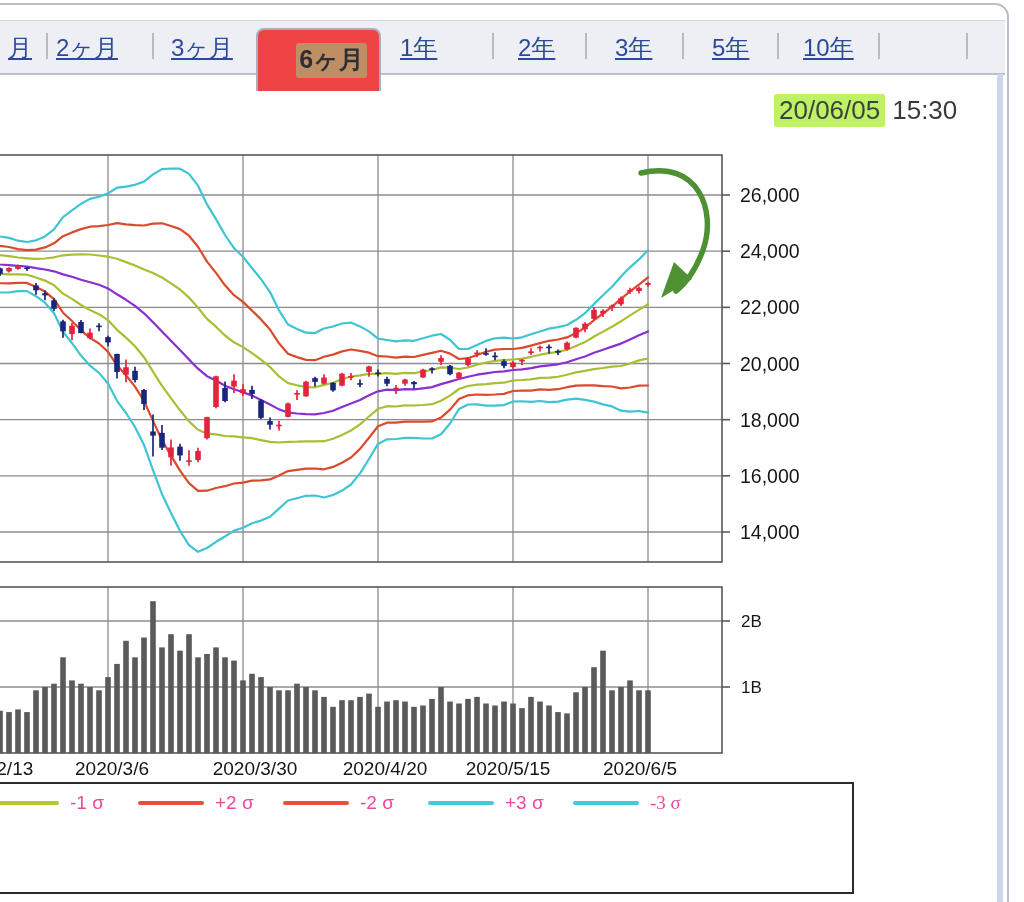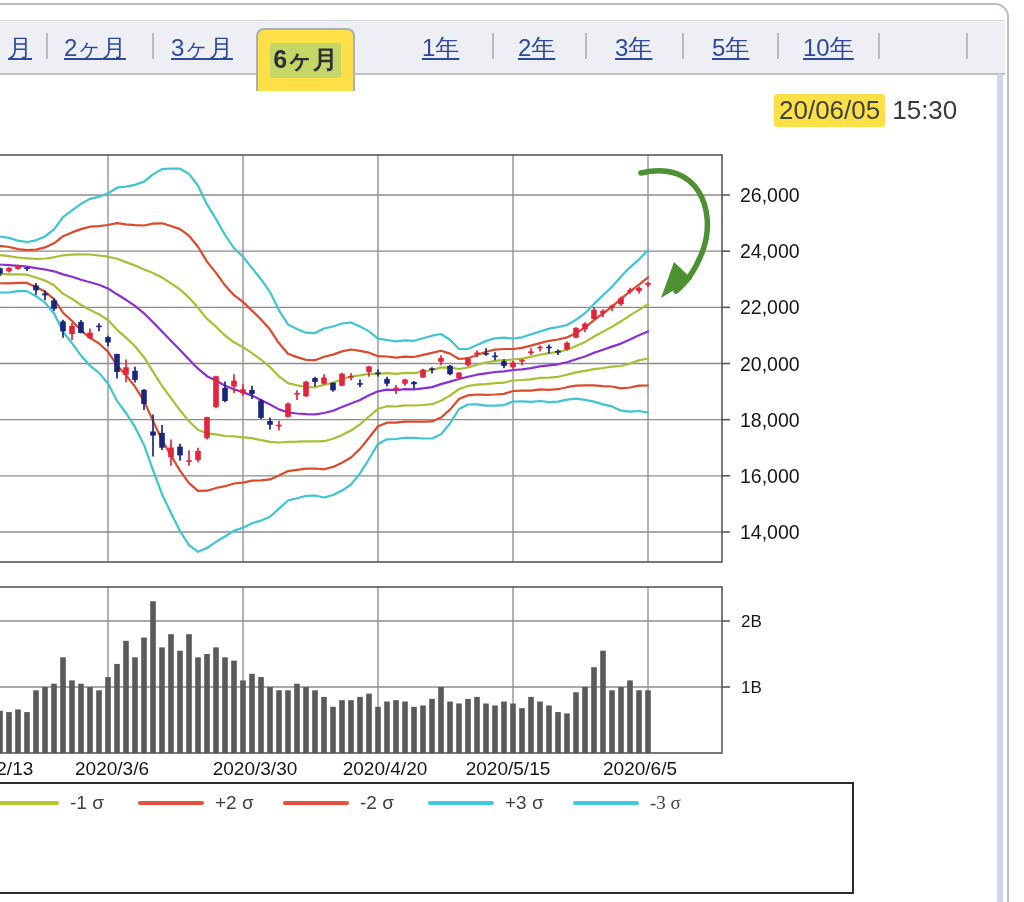--- a/index.html
+++ b/index.html
@@ -5,48 +5,48 @@
   html,body{margin:0;padding:0;background:#fff;}
   .page{position:relative;width:1024px;height:902px;background:#fff;overflow:hidden;
         font-family:"Liberation Sans","DejaVu Sans",sans-serif;}
   .panel-border{position:absolute;left:-30px;top:3px;width:1035px;height:950px;
         border:2px solid #b9bfc9;border-radius:0 14px 0 0;}
   .tabbar{position:absolute;left:0;top:20px;width:1005px;height:52px;background:#edeff4;
         border-top:1px solid #d3d6dc;border-bottom:2px solid #bcc0c9;}
   .tab-link{position:absolute;top:11px;font-size:24px;color:#2b4a9b;
         text-decoration:underline;cursor:pointer;white-space:nowrap;}
   .tab-sep{position:absolute;top:12px;width:2px;height:26px;background:#b6bac4;}
-  .seltab{position:absolute;top:7px;height:61px;background:#fde047;border:2px solid #aab0ba;
-        border-bottom:none;border-radius:8px 8px 0 0;text-align:center;z-index:5;cursor:pointer;}
+  .seltab{position:absolute;top:7px;height:61px;background:#ef4444;border:2px solid #aab0ba;
+        border-bottom:none;border-radius:8px 8px 0 0;text-align:center;z-index:5;cursor:pointer;padding-left:26px;}
   .seltab .txt{display:inline-block;margin-top:13px;font-size:25px;font-weight:bold;color:#2e2e36;
         background:rgba(150,206,128,.55);padding:0 3px 2px;border-radius:3px;}
   .right-edge{position:absolute;left:997px;top:74px;width:6px;height:828px;background:#ccd6ec;}
   .timestamp{position:absolute;left:774px;top:95px;font-size:26px;color:#3a3a3a;white-space:nowrap;}
-  .ts-date{background:#fde047;padding:1px 5px 2px;border-radius:3px;color:#3d423d;}
+  .ts-date{background:#bef264;padding:1px 5px 2px;border-radius:3px;color:#3d423d;}
   .ts-time{margin-left:7px;}
   #chart-svg,.annotation-arrow{position:absolute;left:0;top:0;}
   #chart-svg text{font-family:"Liberation Sans","DejaVu Sans",sans-serif;}
   .annotation-text{position:absolute;left:462px;top:127px;font-size:60px;letter-spacing:14px;
         opacity:.9;white-space:nowrap;}
   .legend-box{position:absolute;left:-14px;top:782px;width:864px;height:108px;
         border:2px solid #2b2b2b;background:#fff;}
   .lg-swatch{position:absolute;top:17px;width:66px;height:4px;border-radius:2px;}
-  .lg-label{position:absolute;top:8px;font-size:19px;color:#404040;}
+  .lg-label{position:absolute;top:8px;font-size:19px;color:#ec4899;}
 </style>
 </head>
 <body>
 
 <div class="page">
   <div class="panel-border"></div>
   <div class="tabbar" id="tabbar">
       <span class="tab-link" style="left: 8px;">月</span>
-      <span class="tab-link" style="left: 64px;">2ヶ月</span>
+      <span class="tab-link" style="left: 56px;">2ヶ月</span>
       <span class="tab-link" style="left: 171px;">3ヶ月</span>
       <div class="seltab" style="left: 256px; width: 95px;"><span class="txt">6ヶ月</span></div>
-      <span class="tab-link" style="left: 422px;">1年</span>
+      <span class="tab-link" style="left: 400px;">1年</span>
       <span class="tab-link" style="left: 518px;">2年</span>
       <span class="tab-link" style="left: 615px;">3年</span>
       <span class="tab-link" style="left: 712px; text-align: right;">5年</span>
       <span class="tab-link" style="left: 803px;">10年</span>
       <div class="tab-sep" style="left: 46px;"></div>
       <div class="tab-sep" style="left: 152px;"></div>
       <div class="tab-sep" style="left: 492px;"></div>
       <div class="tab-sep" style="left: 585px;"></div>
       <div class="tab-sep" style="left: 682px;"></div>
       <div class="tab-sep" style="left: 777px;"></div>

